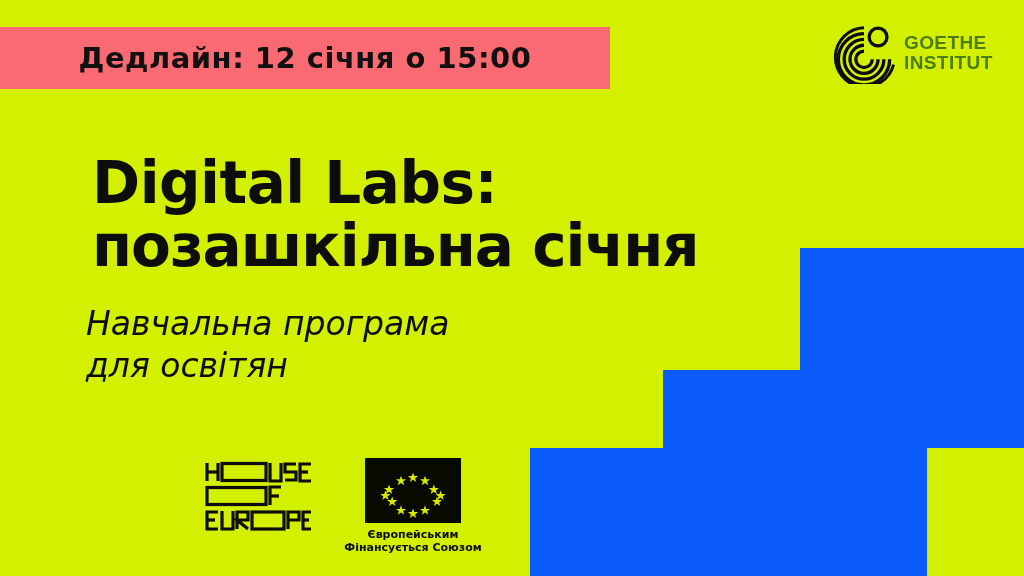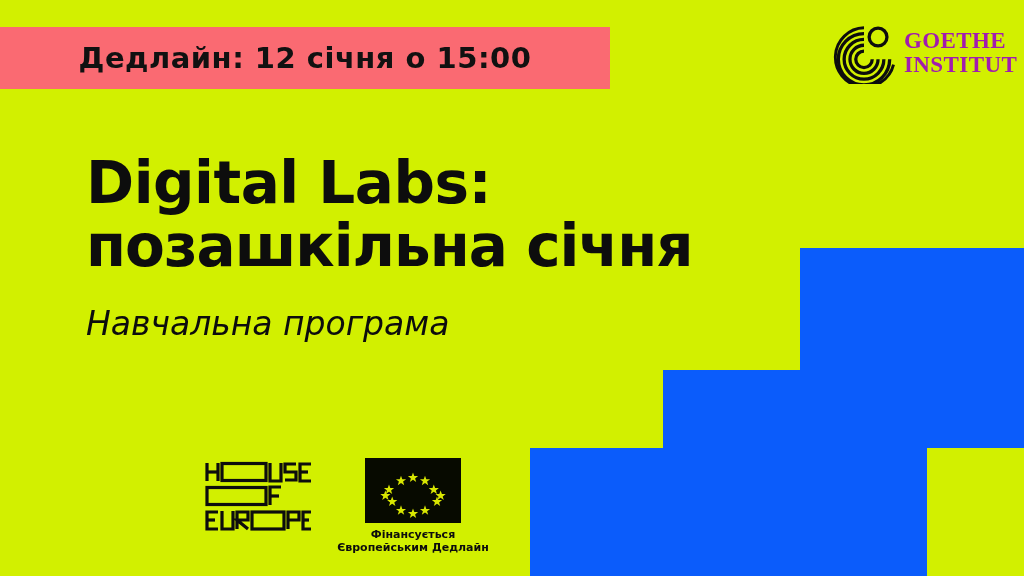--- a/index.html
+++ b/index.html
@@ -42,21 +42,21 @@
     font-size: 29px;
     font-weight: bold;
     letter-spacing: 0.5px;
     font-family: "DejaVu Sans", sans-serif;
     white-space: nowrap;
   }
 
   
   #headline-block {
     position: absolute;
-    left: 86px;
+    left: 92px;
     top: 152px;
     width: 640px;
   }
   .headline-line {
     color: #0d0d0d;
     font-size: 58px;
     font-weight: bold;
     line-height: 1.08;
     letter-spacing: -0.5px;
     font-family: "DejaVu Sans", sans-serif;
@@ -90,25 +90,25 @@
     align-items: center;
     gap: 9px;
   }
   #goethe-mark { width: 62px; height: 62px; display: block; }
   #goethe-wordmark {
     display: flex;
     flex-direction: column;
     line-height: 1.04;
   }
   .goethe-word {
-    color: #a21caf;
-    font-size: 23px;
+    color: #4d7c0f;
+    font-size: 19px;
     font-weight: bold;
     letter-spacing: 0.4px;
-    font-family: Liberation Serif, serif;
+    font-family: Liberation Sans, sans-serif;
   }
 
   
   #house-of-europe-logo {
     position: absolute;
     left: 204px;
     top: 461px;
     width: 110px;
     height: 70px;
   }
@@ -157,20 +157,21 @@
     <span id="deadline-text">Дедлайн: 12 січня о 15:00</span>
   </div>
 
   <div id="headline-block">
     <div class="headline-line" id="headline-line-1">Digital Labs:</div>
     <div class="headline-line" id="headline-line-2">позашкільна січня</div>
   </div>
 
   <div id="subtitle-block">
     <div class="subtitle-line">Навчальна програма</div>
+    <div class="subtitle-line">для освітян</div>
   </div>
 
   <div id="goethe-logo">
     <svg id="goethe-mark" viewBox="0 0 64 64">
       <g fill="none" stroke="#0d0d0d">
         <path d="M 46.5 38.5 A 14.5 14.5 0 1 1 32 24" stroke-width="3.4"></path>
         <path d="M 52.5 38.5 A 20.5 20.5 0 1 1 32 18" stroke-width="3.4"></path>
         <path d="M 58.5 38.5 A 26.5 26.5 0 1 1 32 12" stroke-width="3.4"></path>
         <path d="M 40.5 38.5 A 8.5 8.5 0 1 1 32 30" stroke-width="3.4"></path>
         <path d="M 62.5 44.0 A 30.5 30.5 0 1 1 32 6" stroke-width="3.0"></path>
@@ -239,18 +240,18 @@
         <polygon points="19.6,32.5 20.9,36.1 24.7,36.1 21.7,38.4 22.8,42 19.6,39.8 16.4,42 17.5,38.4 14.5,36.1 18.3,36.1" opacity="0"></polygon>
         <polygon points="76.4,32.5 77.7,36.1 81.5,36.1 78.5,38.4 79.6,42 76.4,39.8 73.2,42 74.3,38.4 71.3,36.1 75.1,36.1" opacity="0"></polygon>
         <polygon points="21.0,32.4 22.3,36.0 26.1,36.0 23.1,38.3 24.2,41.9 21.0,39.7 17.8,41.9 18.9,38.3 15.9,36.0 19.7,36.0" opacity="0"></polygon>
       </g>
       <g fill="#d8e600">
         <polygon points="20.4,32.5 21.7,36.1 25.5,36.1 22.5,38.4 23.6,42 20.4,39.8 17.2,42 18.3,38.4 15.3,36.1 19.1,36.1"></polygon>
         <polygon points="75.6,32.5 76.9,36.1 80.7,36.1 77.7,38.4 78.8,42 75.6,39.8 72.4,42 73.5,38.4 70.5,36.1 74.3,36.1"></polygon>
       </g>
     </svg>
     <div id="eu-caption">
-      <span class="eu-caption-line">Фінансується</span>
-      <span class="eu-caption-line">Європейським Дедлайн</span>
+      <span class="eu-caption-line">Європейським</span>
+      <span class="eu-caption-line">Фінансується Союзом</span>
     </div>
   </div>
 
 </div>
 
 </body></html>

